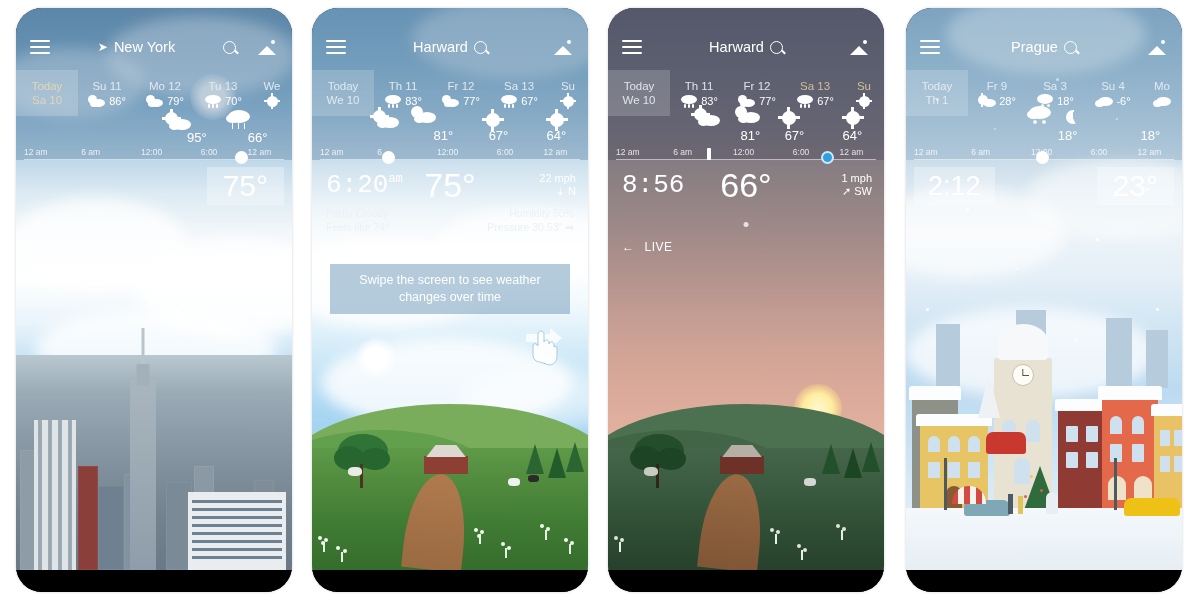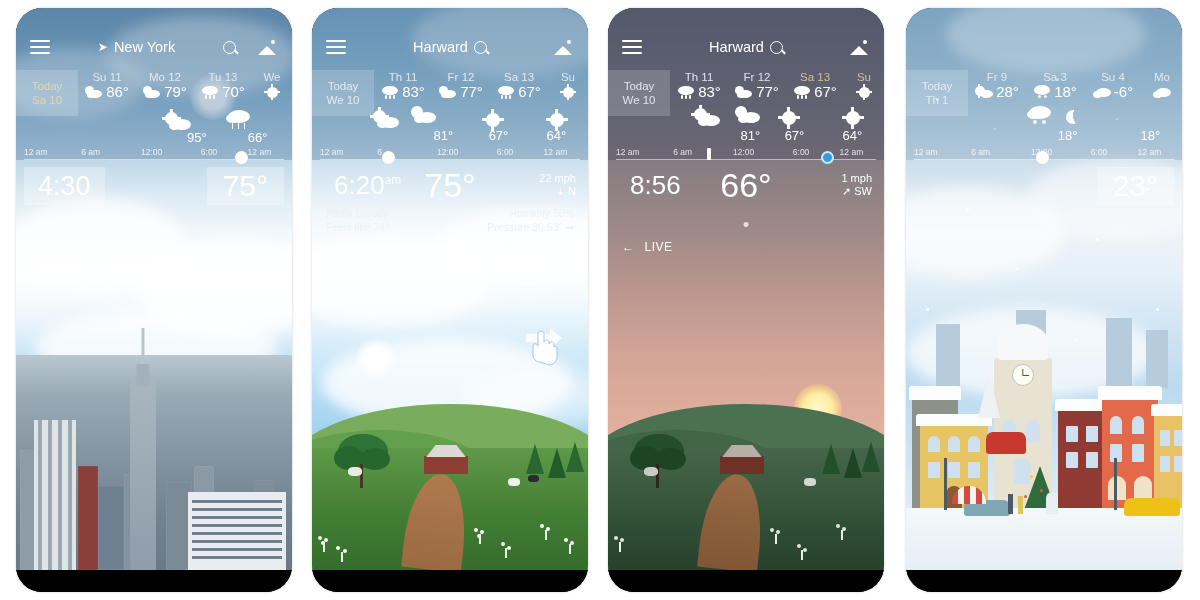--- a/index.html
+++ b/index.html
@@ -60,29 +60,29 @@
     right:-4px; bottom:0px; transform:rotate(45deg); }
   .picico { width:20px; height:15px; position:relative; }
   .picico:before { content:""; position:absolute; left:0; bottom:0; width:0; height:0;
     border-left:9px solid transparent; border-right:9px solid transparent;
     border-bottom:9px solid #fff; }
   .picico:after { content:""; position:absolute; right:3px; top:0px; width:4px;height:4px;
     border-radius:50%; background:#fff; }
 
   
   .daily { position:absolute; left:0; right:0; top:62px; height:46px;
-    display:flex; align-items:flex-start; }
+    display:flex; align-items:center; }
   .dcol { flex:0 0 auto; text-align:center; color:#e8eef4; font-size:11px;
     line-height:14px; }
   .dcol.today { background:rgba(255,255,255,0.18); height:46px; width:62px;
     display:flex; flex-direction:column; justify-content:center; }
   .dcol .dl { font-size:11.5px; opacity:.92; }
   .drow { display:flex; align-items:center; justify-content:center; gap:3px;
     margin-top:1px; }
-  .dtemp { font-size:15px; color:#fff; }
+  .dtemp { font-size:11px; color:#fff; }
   .amber { color:#d9c79a; }
 
   
   .hourly { position:absolute; left:0; right:0; top:108px; height:46px; }
   .hitem { position:absolute; color:#fff; font-size:13px; }
   .axis { position:absolute; left:8px; right:8px; bottom:2px; height:14px;
     border-bottom:1px solid rgba(255,255,255,.55); }
   .tick { position:absolute; bottom:2px; font-size:8.5px; color:rgba(255,255,255,.82); }
   .sundot { position:absolute; width:13px; height:13px; border-radius:50%;
     background:#fff; bottom:-5px; }
@@ -94,21 +94,21 @@
   
   .readout { position:absolute; left:0; right:0; top:156px; height:44px;
     display:flex; align-items:center; }
   .timebox { margin-left:8px; padding:3px 14px; background:rgba(255,255,255,.30);
     color:#fff; font-size:27px; font-weight:300; line-height:32px; }
   .tempbox { margin-left:auto; margin-right:8px; padding:1px 16px;
     background:rgba(255,255,255,.30); color:#fff; font-size:30px;
     font-weight:300; line-height:36px; }
   .plainline { position:absolute; left:0; right:0; top:154px; height:46px;
     display:flex; align-items:center; color:#fff; }
-  .ptime { margin-left:22px; font-size:26px; font-weight:300; }
+  .ptime { margin-left:14px; font-size:26px; font-weight:300;font-family:Liberation Mono, monospace; }
   .ptime sup { font-size:12px; vertical-align:super; }
   .ptemp { position:absolute; left:50%; transform:translateX(-50%);
     font-size:34px; font-weight:300; }
   .wind { margin-left:auto; margin-right:12px; text-align:right;
     font-size:11px; line-height:13px; }
   .windrow { display:flex; align-items:center; justify-content:flex-end; gap:3px; }
 
   
   .details { position:absolute; left:0; right:0; top:198px; height:34px;
     display:flex; justify-content:space-between; padding:0 14px;
@@ -343,21 +343,20 @@
           <span class="tick" style="left:0%">12 am</span>
           <span class="tick" style="left:22%">6 am</span>
           <span class="tick" style="left:45%">12:00</span>
           <span class="tick" style="left:68%">6:00</span>
           <span class="tick" style="left:86%">12 am</span>
           <span class="sundot" style="left:81%"></span>
         </div>
       </div>
 
       <div class="readout">
-        <div class="timebox">4:30</div>
         <div class="tempbox">75°</div>
       </div>
     </div>
     <div class="bezel"></div>
   </div>
 
   <div class="phone" id="p2">
     <div class="screen">
       <div class="bg sky2">
         <div class="cloud" style="left:100px;top:-10px;width:200px;height:80px;opacity:.45"></div>
@@ -547,20 +546,21 @@
           <div>Partly Cloudy</div>
           <div>Feels like 74°</div>
         </div>
         <div class="det-r">
           <div>Humidity 50%</div>
           <div><span>Pressure 30.53"</span>
             <span>➡</span></div>
         </div>
       </div>
 
+      <div class="hint">Swipe the screen to see weather changes over time</div>
       <div class="hand">
         <svg viewBox="0 0 48 48" width="48" height="48">
           <path d="M6 14 h24 v-6 l12 10 -12 10 v-6 H6 z" fill="rgba(255,255,255,0.80)"></path>
           <path d="M20 42 c-4 0 -7-3 -7-7 v-9 c0-2 2-3 3-2 l2 2 v-12 c0-2 2-3 3-3 s3 1 3 3 v8
                    c0-2 2-2 3-2 s2 1 2 3 v1 c0-2 2-2 3-2 s2 1 2 3 v2 c1-1 3-1 3 1 v9 c0 5 -4 8 -8 8 z" fill="rgba(255,255,255,0.88)" stroke="rgba(160,195,220,0.9)" stroke-width="1"></path>
         </svg>
       </div>
     </div>
     <div class="bezel"></div>
   </div>
@@ -838,20 +838,32 @@
              background:repeating-linear-gradient(90deg,#d24b42 0 6px,#f6f2ec 6px 12px);
              border-radius:18px 18px 0 0"></div>
         <div style="position:absolute;left:102px;bottom:56px;width:5px;height:20px;background:#4b5a63"></div>
         <div style="position:absolute;left:112px;bottom:56px;width:5px;height:18px;background:#e0c45c"></div>
         <div style="position:absolute;left:38px;bottom:60px;width:3px;height:52px;background:#4c5a62"></div>
         <div style="position:absolute;left:208px;bottom:60px;width:3px;height:52px;background:#4c5a62"></div>
       </div>
 
       <div class="ovl ovl4"></div>
 
+      <div class="topbar">
+        <div class="hamb">
+            <i></i>
+            <i></i>
+            <i></i>
+          </div>
+        <div class="loc">
+          <span>Prague</span>
+          <span class="srch"></span>
+        </div>
+        <span class="picico"></span>
+      </div>
 
       <div class="daily">
         <div class="dcol today">
           <div class="dl">Today</div>
           <div class="dl">Th 1</div>
         </div>
         <div class="dcol" style="width:58px">
           <div class="dl">Fr 9</div>
           <div class="drow">
             <span class="ic s14">
@@ -914,19 +926,20 @@
           <span class="tick" style="left:0%">12 am</span>
           <span class="tick" style="left:22%">6 am</span>
           <span class="tick" style="left:45%">12:00</span>
           <span class="tick" style="left:68%">6:00</span>
           <span class="tick" style="left:86%">12 am</span>
           <span class="sundot" style="left:47%"></span>
         </div>
       </div>
 
       <div class="readout">
+        <div class="timebox">2:12</div>
         <div class="tempbox">23°</div>
       </div>
     </div>
     <div class="bezel"></div>
   </div>
 
 </div>
 
 </body></html>

